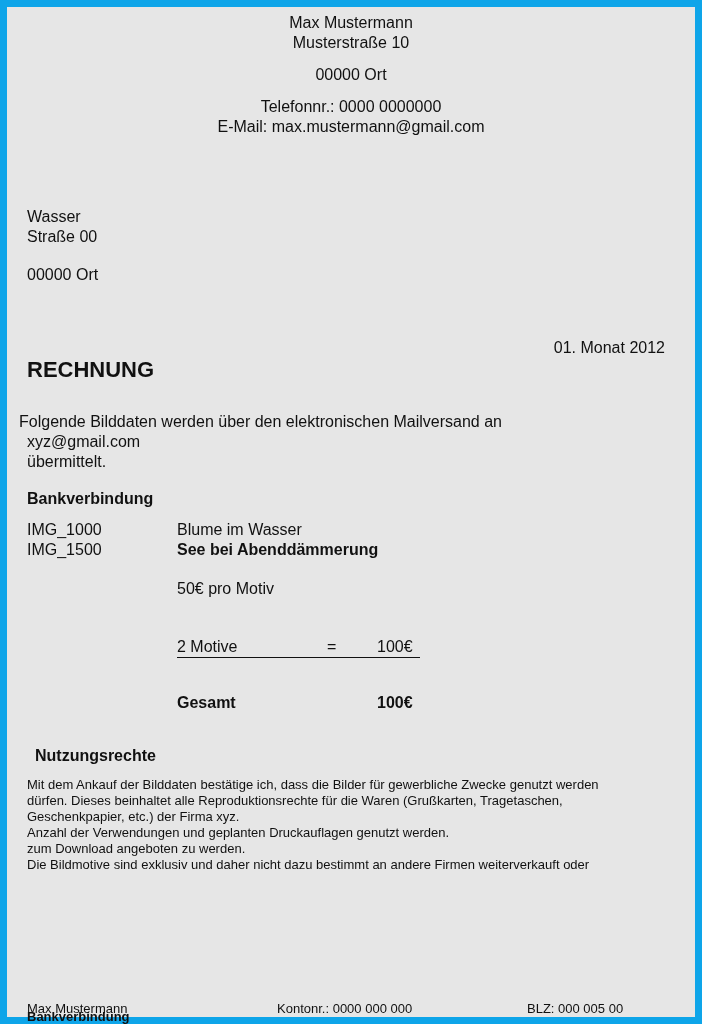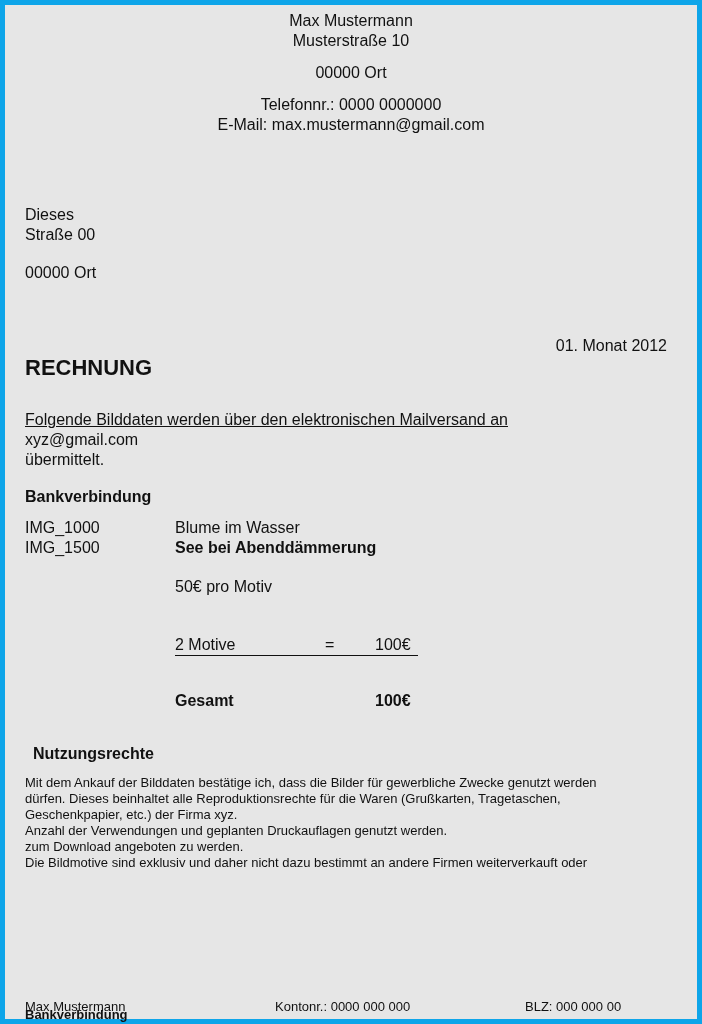--- a/index.html
+++ b/index.html
@@ -6,21 +6,21 @@
     body {
       width: 702px; height: 1024px; overflow: hidden;
       font-family: "Liberation Sans", sans-serif;
       color: #111;
     }
     .page {
       position: relative;
       box-sizing: border-box;
       width: 702px; height: 1024px;
       background: #e6e6e6;
-      border: 5px solid #0ea5e9;
+      border: 7px solid #0ea5e9;
     }
     .abs { position: absolute; white-space: nowrap; }
     .c { left: 0; right: 0; text-align: center; }
     .f16 { font-size: 16px; line-height: 20px; }
     .f13 { font-size: 13px; line-height: 16px; }
     .bold { font-weight: bold; margin-top: 24px; }
     .h1 { font-size: 22px; font-weight: bold; }
     .h2 { font-size: 16px; font-weight: bold; }
     .line { display: block; }
     .underline-row {
@@ -32,29 +32,29 @@
 <body>
 
 <div class="page">
 
   <div class="abs c f16" style="top:6px;">Max Mustermann</div>
   <div class="abs c f16" style="top:26px;">Musterstraße 10</div>
   <div class="abs c f16" style="top:58px;">00000 Ort</div>
   <div class="abs c f16" style="top:90px;">Telefonnr.: 0000 0000000</div>
   <div class="abs c f16" style="top:110px;">E-Mail: max.mustermann@gmail.com</div>
 
-  <div class="abs f16" style="left:20px; top:200px;">Dieses</div>
+  <div class="abs f16" style="left:20px; top:200px;">Wasser</div>
   <div class="abs f16" style="left:20px; top:220px;">Straße 00</div>
   <div class="abs f16" style="left:20px; top:258px;">00000 Ort</div>
 
   <div class="abs f16" style="right:30px; top:331px;">01. Monat 2012</div>
 
   <div class="abs h1" style="left:20px; top:350px;">RECHNUNG</div>
 
-  <div class="abs f16" style="left:20px; top:405px;text-decoration:underline;">Folgende Bilddaten werden über den elektronischen Mailversand an</div>
+  <div class="abs f16" style="left:12px; top:405px;">Folgende Bilddaten werden über den elektronischen Mailversand an</div>
   <div class="abs f16" style="left:20px; top:425px;">xyz@gmail.com</div>
   <div class="abs f16" style="left:20px; top:445px;">übermittelt.</div>
 
   <div class="abs h2" style="left:20px; top:483px;">Bankverbindung</div>
   <div class="abs f16" style="left:20px; top:513px;">IMG_1000</div>
   <div class="abs f16" style="left:170px; top:513px;">Blume im Wasser</div>
   <div class="abs f16" style="left:20px; top:533px;">IMG_1500</div>
   <div class="abs f16" style="left:170px; top:533px;font-weight:bold;">See bei Abenddämmerung</div>
   <div class="abs f16" style="left:170px; top:572px;">50€ pro Motiv</div>
 
@@ -71,15 +71,15 @@
     <span class="line">dürfen. Dieses beinhaltet alle Reproduktionsrechte für die Waren (Grußkarten, Tragetaschen,</span>
     <span class="line">Geschenkpapier, etc.) der Firma xyz.</span>
     <span class="line">Anzahl der Verwendungen und geplanten Druckauflagen genutzt werden.</span>
     <span class="line">zum Download angeboten zu werden.</span>
     <span class="line">Die Bildmotive sind exklusiv und daher nicht dazu bestimmt an andere Firmen weiterverkauft oder</span>
   </div>
 
   <div class="abs f13 bold" style="left:20px; top:978px;">Bankverbindung</div>
   <div class="abs f13" style="left:20px; top:994px;">Max Mustermann</div>
   <div class="abs f13" style="left:270px; top:994px;">Kontonr.: 0000 000 000</div>
-  <div class="abs f13" style="left:520px; top:994px;">BLZ: 000 000 00</div>
+  <div class="abs f13" style="left:520px; top:994px;">BLZ: 000 005 00</div>
 
 </div>
 
 </body></html>

